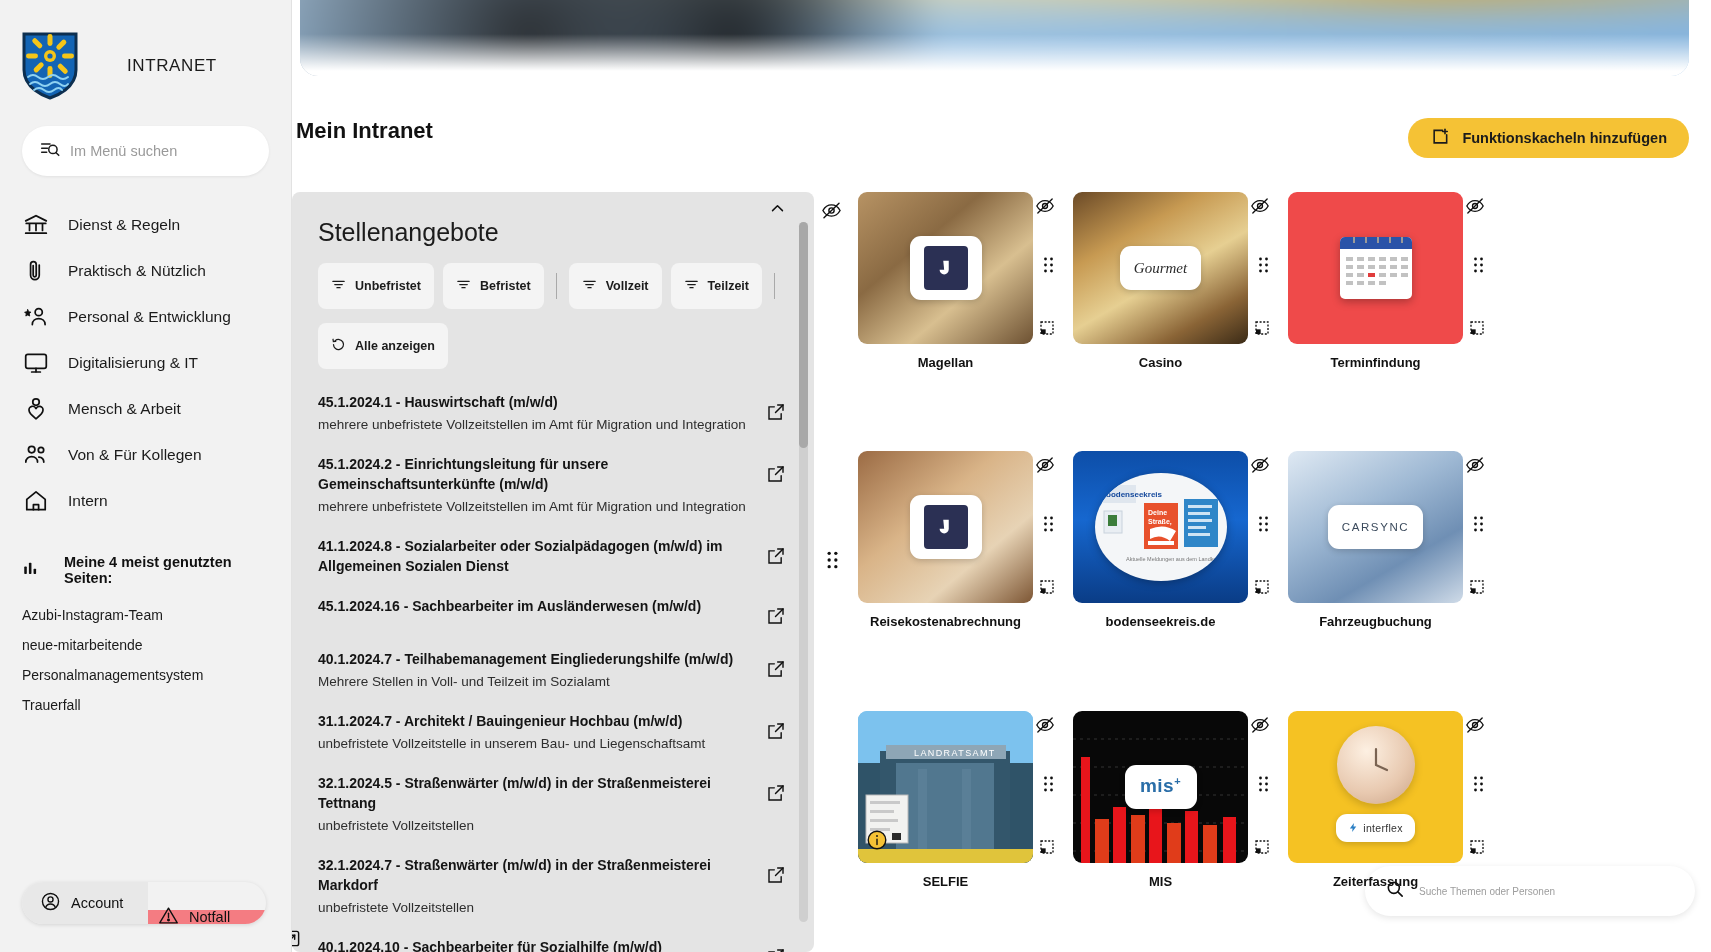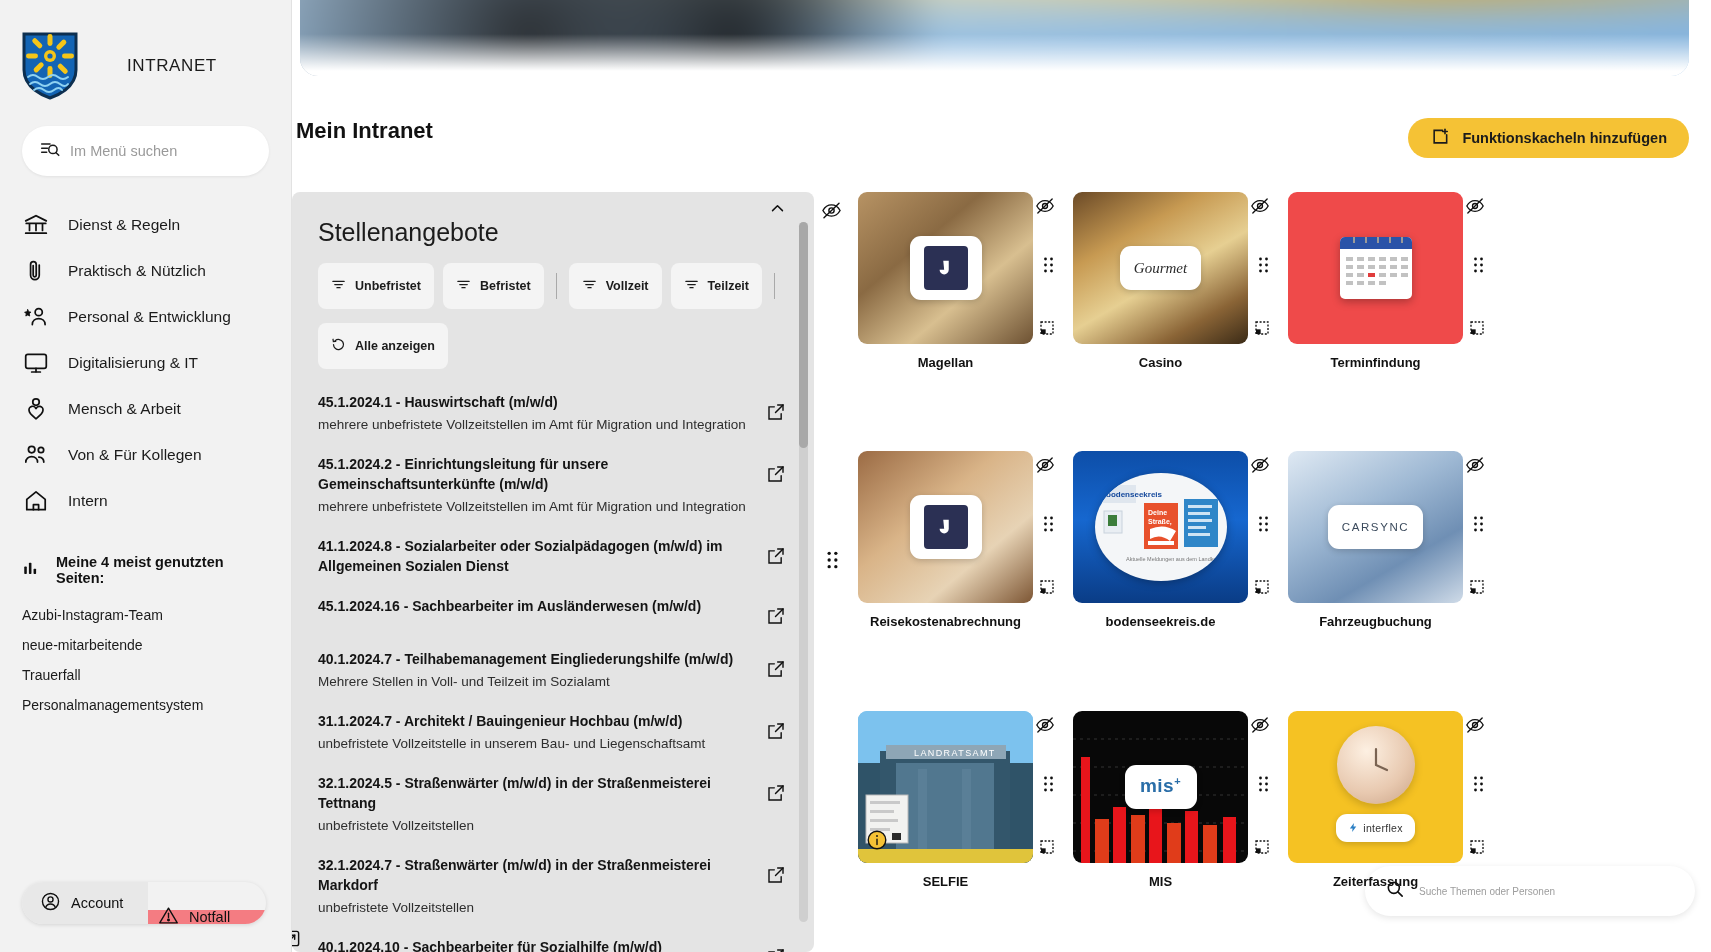--- a/index.html
+++ b/index.html
@@ -40,21 +40,21 @@
 
   .nav { margin-top: 26px; }
   .nav-item {
     display: flex; align-items: center; gap: 18px;
     padding: 9px 22px; cursor: pointer;
   }
   .nav-ico { width: 28px; height: 28px; flex: 0 0 28px; display: flex; align-items: center; justify-content: center; }
   .nav-label { font-size: 15.5px; color: #1b1b1b; }
 
   .most-used { margin-top: 30px; padding: 0 22px; }
-  .mu-head { display: flex; align-items: center; gap: 16px; margin-bottom: 14px; }
+  .mu-head { display: flex; align-items: center; gap: 24px; margin-bottom: 14px; }
   .mu-head-label { font-size: 14.5px; font-weight: bold; color: #111; }
   .mu-link { font-size: 14px; color: #1b1b1b; padding: 7px 0; cursor: pointer; }
 
   .bottom-bar {
     position: absolute; left: 22px; bottom: 28px;
     width: 244px; height: 42px; border-radius: 21px;
     display: flex; overflow: hidden;
     box-shadow: 0 1px 4px rgba(0,0,0,.12);
   }
   .bb-account {
@@ -336,22 +336,22 @@
         <svg width="18" height="18" viewBox="0 0 24 24" fill="#101010">
           <rect x="3" y="10" width="3.4" height="10" rx="1"></rect>
           <rect x="9.2" y="5" width="3.4" height="15" rx="1"></rect>
           <rect x="15.4" y="13" width="3.4" height="7" rx="1"></rect>
         </svg>
       </span>
       <span class="mu-head-label">Meine 4 meist genutzten Seiten:</span>
     </div>
     <div class="mu-link">Azubi-Instagram-Team</div>
     <div class="mu-link">neue-mitarbeitende</div>
+    <div class="mu-link">Personalmanagementsystem</div>
     <div class="mu-link">Trauerfall</div>
-    <div class="mu-link">Personalmanagementsystem</div>
   </div>
 
   <div class="bottom-bar">
     <div class="bb-account">
       <span>
         <svg width="21" height="21" viewBox="0 0 24 24" fill="none" stroke="#101010" stroke-width="1.6">
           <circle cx="12" cy="12" r="9.2"></circle>
             <circle cx="12" cy="9.6" r="2.9"></circle>
           <path d="M6.4 18.8 c1 -2.6 3.1 -3.9 5.6 -3.9 s4.6 1.3 5.6 3.9"></path>
         </svg>

